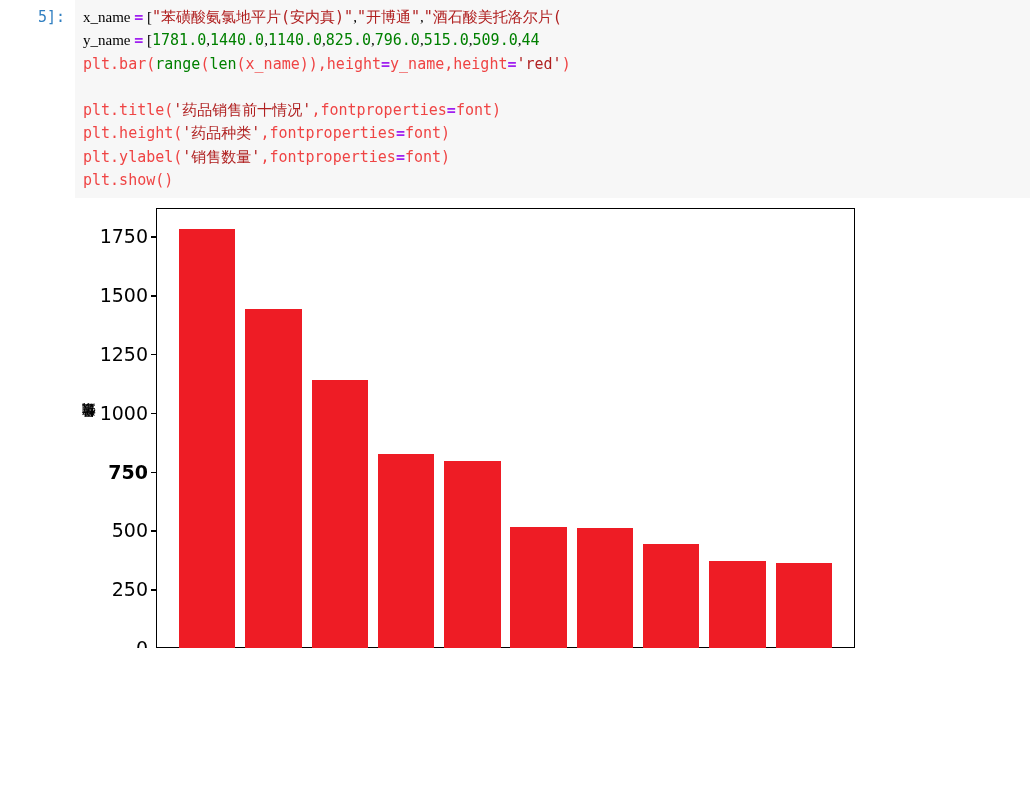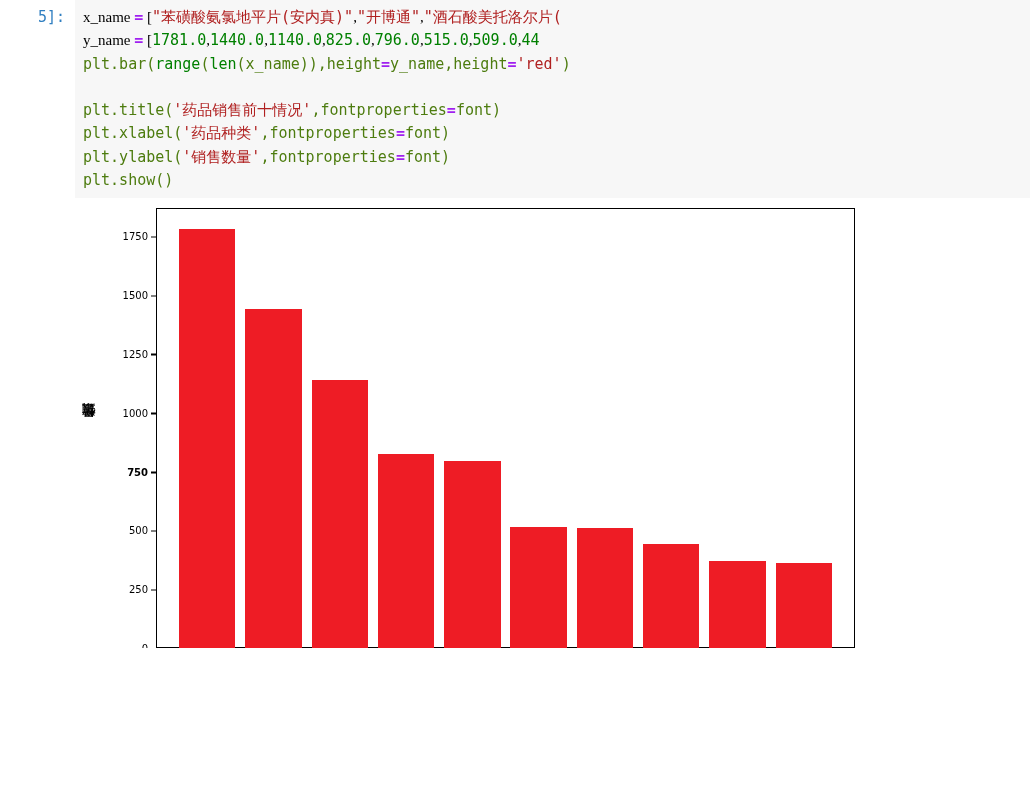--- a/index.html
+++ b/index.html
@@ -28,21 +28,21 @@
       font-family: "DejaVu Sans Mono", Consolas, monospace;
       line-height: 1.55;
       white-space: pre;
       overflow: hidden;
     }
     .tok-var { color: #000; font-family: Liberation Serif, serif; }
     .tok-op  { color: #a020f0; font-weight: 600;}
     .tok-str { color: #b02020; }
     .tok-num { color: #008000; }
     .tok-builtin { color: #008000; margin-top: 28px; }
-    .tok-call { color: #4d7c0f; }
+    .tok-call { color: #ef4444; }
 
     .output {
       padding: 10px 0 0 75px;
     }
     .chart-wrap {
       width: 780px;
       position: relative;
       font-family: "DejaVu Sans", sans-serif;
     }
     .chart-title {
@@ -91,21 +91,21 @@
       width: 8.5%;
     }
     .y-ticks {
       position: absolute;
       top: 0; bottom: 0; right: 0;
       width: 100%;
     }
     .y-tick {
       position: absolute;
       right: 8px;
-      font-size: 10px;
+      font-size: 19px;
       transform: translateY(50%);
       color: #000;
     }
     .y-tick::after {
       content: "";
       position: absolute;
       right: -8px;
       top: 50%;
       width: 5px;
       height: 1.5px;
@@ -126,21 +126,21 @@
 </head>
 <body>
 
 <div class="cell">
   <div class="prompt">5]:</div>
   <div class="code-area"><span class="tok-var">x_name </span><span class="tok-op">=</span><span class="tok-var"> [</span><span class="tok-str">"苯磺酸氨氯地平片(安内真)"</span><span class="tok-var">,</span><span class="tok-str">"开博通"</span><span class="tok-var">,</span><span class="tok-str">"酒石酸美托洛尔片(</span>
 <span class="tok-var">y_name </span><span class="tok-op">=</span><span class="tok-var"> [</span><span class="tok-num">1781.0</span><span class="tok-var">,</span><span class="tok-num">1440.0</span><span class="tok-var">,</span><span class="tok-num">1140.0</span><span class="tok-var">,</span><span class="tok-num">825.0</span><span class="tok-var">,</span><span class="tok-num">796.0</span><span class="tok-var">,</span><span class="tok-num">515.0</span><span class="tok-var">,</span><span class="tok-num">509.0</span><span class="tok-var">,</span><span class="tok-num">44</span>
 <span class="tok-call">plt.bar(</span><span class="tok-builtin">range</span><span class="tok-call">(</span><span class="tok-builtin">len</span><span class="tok-call">(x_name)),height</span><span class="tok-op">=</span><span class="tok-call">y_name,height</span><span class="tok-op">=</span><span class="tok-str">'red'</span><span class="tok-call">)</span>
 
 <span class="tok-call">plt.title(</span><span class="tok-str">'药品销售前十情况'</span><span class="tok-call">,fontproperties</span><span class="tok-op">=</span><span class="tok-call">font)</span>
-<span class="tok-call">plt.xlabel(</span><span class="tok-str">'药品种类'</span><span class="tok-call">,fontproperties</span><span class="tok-op">=</span><span class="tok-call">font)</span>
+<span class="tok-call">plt.height(</span><span class="tok-str">'药品种类'</span><span class="tok-call">,fontproperties</span><span class="tok-op">=</span><span class="tok-call">font)</span>
 <span class="tok-call">plt.ylabel(</span><span class="tok-str">'销售数量'</span><span class="tok-call">,fontproperties</span><span class="tok-op">=</span><span class="tok-call">font)</span>
 <span class="tok-call">plt.show()</span></div>
 </div>
 
 <div class="output">
   <div class="chart-wrap">
     <div class="chart-body">
       <div class="ylabel">销售数量</div>
       <div class="y-axis">
         <div class="y-ticks" id="yticks">

